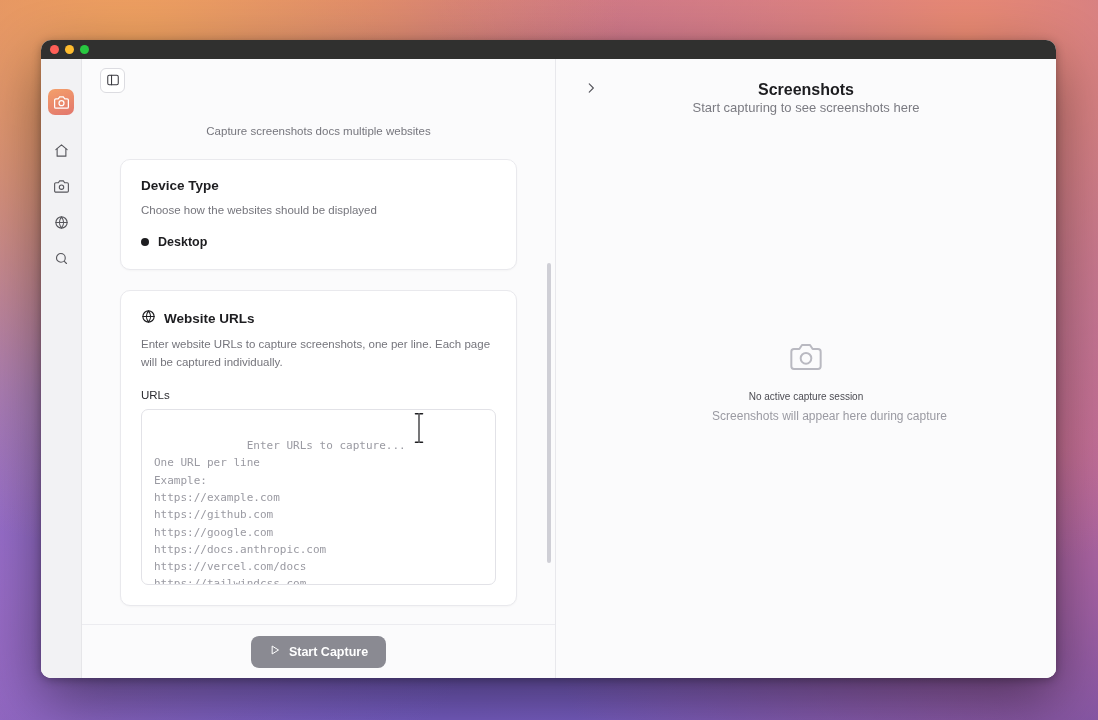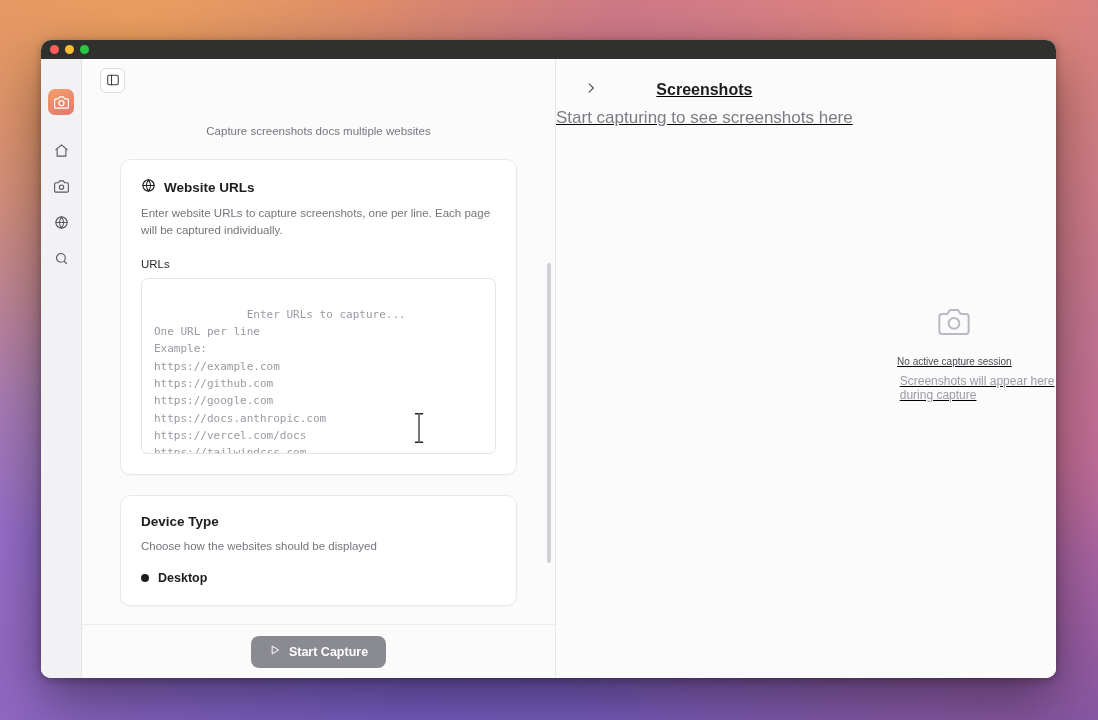--- a/index.html
+++ b/index.html
@@ -236,41 +236,40 @@
     align-items: center;
     gap: 8px;
   }
 
   
   .right {
     width: 500px;
     flex: none;
     background: #fbfbfc;
     display: flex;
-    flex-direction: row;
-    position: relative;
-    text-decoration: underline;
+    flex-direction: column;
+    position: relative;
   }
   .right-head {
     padding: 22px 0 0 0;
     text-align: center;
     position: relative;
   }
   .expand-chevron {
     position: absolute;
     left: 26px; top: 20px;
     width: 18px; height: 18px;
     display: flex; align-items: center; justify-content: center;
     color: #55555c;
   }
   .right-title {
     font-size: 16px; font-weight: bold; color: #1d1d20;
   }
   .right-sub {
-    font-size: 17px; color: #7b7b82; margin-top: 9px;
+    font-size: 13px; color: #7b7b82; margin-top: 1px;
   }
   .right-empty {
     flex: 1;
     display: flex; flex-direction: column;
     align-items: center; justify-content: center;
     gap: 3px;
     padding-bottom: 30px;
   }
   .empty-icon { color: #b9b9c1; margin-bottom: 11px; }
   .empty-title { font-size: 10px; color: #4c4c53; }
@@ -341,20 +340,29 @@
               <path d="M9.5 4v16"></path>
           </svg>
         </div>
       </div>
 
       <div class="left-scroll">
         <div class="left-inner">
 
           <div class="heading-wrap">
             <div class="subheading">Capture screenshots docs multiple websites</div>
+          </div>
+
+          <div class="card">
+            <div class="card-title">Device Type</div>
+            <div class="card-desc">Choose how the websites should be displayed</div>
+            <div class="radio-row">
+              <span class="radio"></span>
+              <span class="radio-label">Desktop</span>
+            </div>
           </div>
 
           <div class="card">
             <div class="card-title">
               <span>
                 <svg width="15" height="15" viewBox="0 0 24 24" fill="none" stroke="#1d1d20" stroke-width="1.8" stroke-linecap="round" stroke-linejoin="round">
                   <circle cx="12" cy="12" r="9"></circle>
                     <path d="M3 12h18"></path>
                     <path d="M12 3a15 15 0 0 1 0 18a15 15 0 0 1 0-18z"></path>
                 </svg>
@@ -372,29 +380,20 @@
 https://google.com
 https://docs.anthropic.com
 https://vercel.com/docs
 https://tailwindcss.com</span>
               <span class="resize-grip">
                 
               </span>
             </div>
           </div>
 
-          <div class="card">
-            <div class="card-title">Device Type</div>
-            <div class="card-desc">Choose how the websites should be displayed</div>
-            <div class="radio-row">
-              <span class="radio"></span>
-              <span class="radio-label">Desktop</span>
-            </div>
-          </div>
-
         </div>
         <div class="scrollbar-track">
           <div class="scrollbar-thumb"></div>
         </div>
       </div>
 
       <div class="left-bottom">
         <button class="capture-btn">
           <span>
             <svg width="12" height="12" viewBox="0 0 24 24" fill="none" stroke="currentColor" stroke-width="2" stroke-linejoin="round" stroke-linecap="round">

